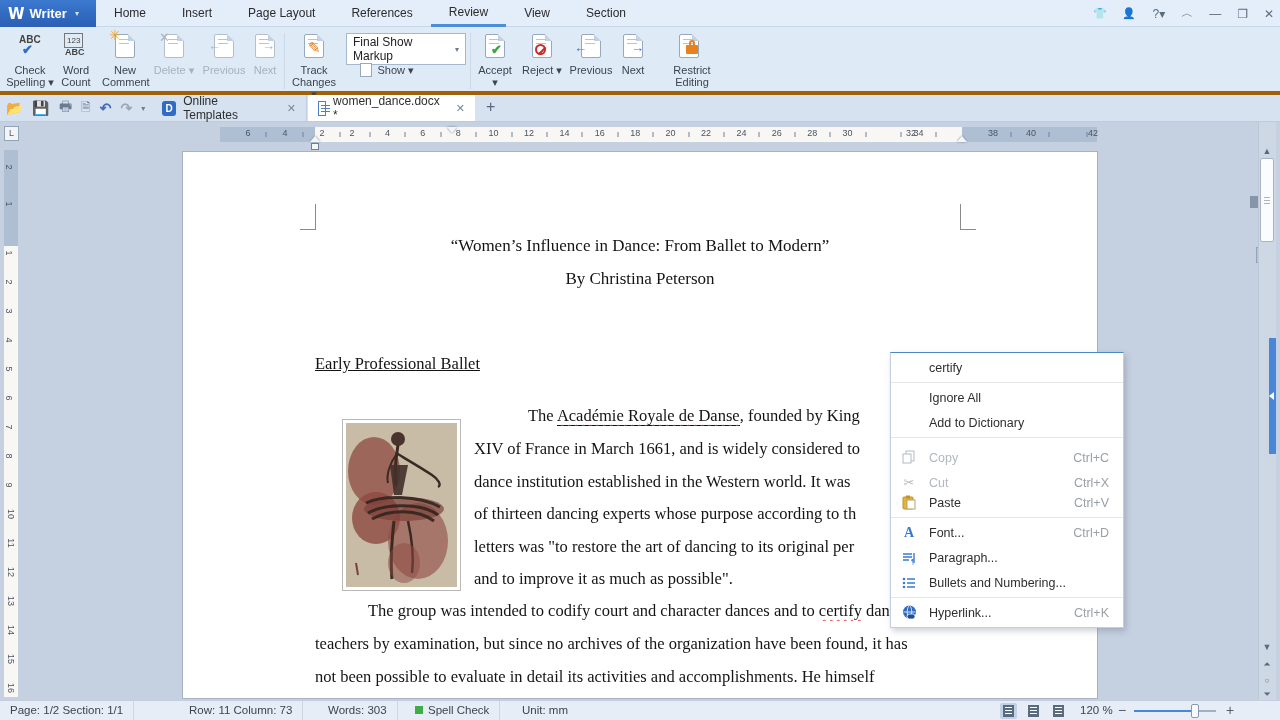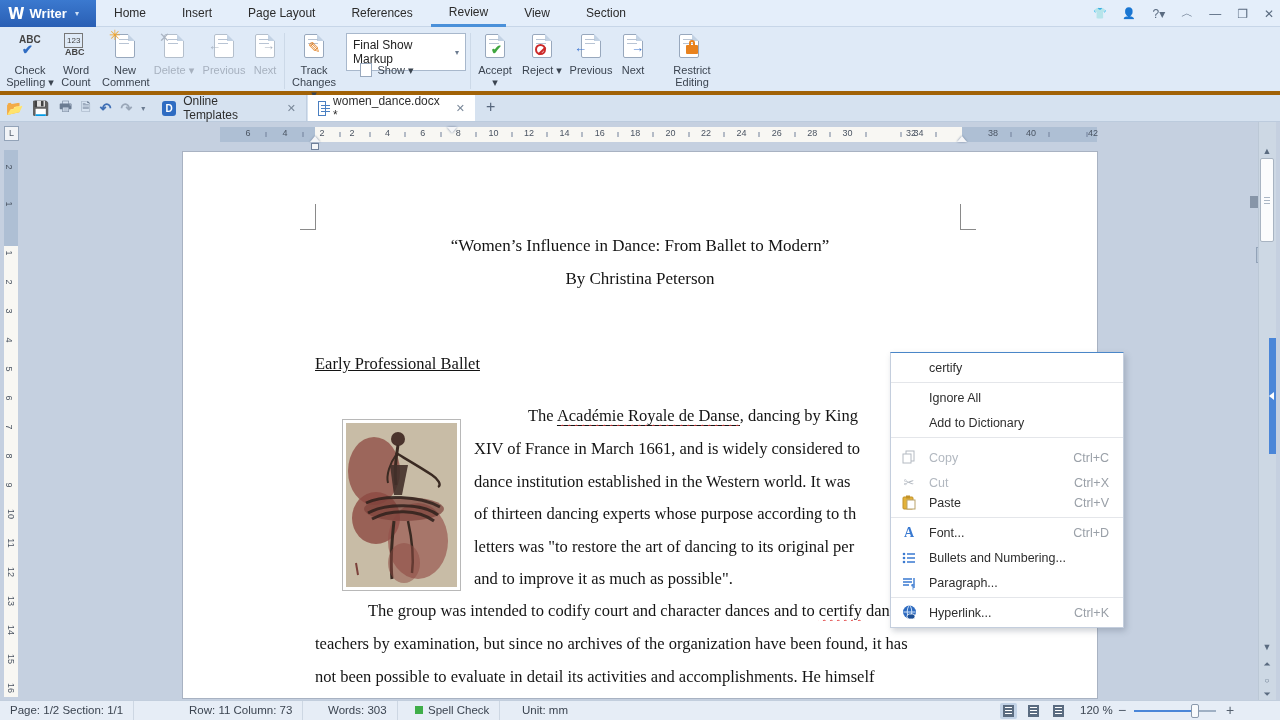--- a/index.html
+++ b/index.html
@@ -25,21 +25,21 @@
   .rbtn .ic { position:relative; margin:0 auto 3px auto; width:26px; height:28px; }
   .rbtn.disabled { color:#a7b1bf; }
   .docicon { position:absolute; left:3px; top:1px; width:20px; height:24px; background:#fff; border:1px solid #98a8bd; border-radius:2px; }
   .docicon::before { content:""; position:absolute; right:-1px; top:-1px; border-style:solid; border-width:0 7px 7px 0; border-color:transparent #dfeaf7 #c2d2e4 transparent; }
   .docicon .lines { position:absolute; left:3px; top:4px; width:10px; height:8px;
      background:linear-gradient(#b8c4d4 0 1px, transparent 1px 4px, #b8c4d4 4px 5px, transparent 5px 8px, #b8c4d4 8px 9px, transparent 9px); }
   .docicon.gray { border-color:#b4bfcc; }
   .glyph { position:absolute; font-size:13px; line-height:13px; }
   .caret-s { font-size:8px; color:#6b7b90; }
   .vsep { position:absolute; top:6px; width:1px; height:56px; background:#ccd9e8; }
-  .combo { position:absolute; background:#fff; border:1px solid #a8b8cc; height:38px; display:flex; align-items:center; padding:12px 6px; font-size:12px; color:#222; }
+  .combo { position:absolute; background:#fff; border:1px solid #a8b8cc; height:32px; display:flex; align-items:center; padding:12px 6px; font-size:12px; color:#222; }
   .combo .cbx { margin-left:auto; font-size:8px; color:#6b7b90; }
   .lockbody { position:absolute; left:7px; top:12px; width:12px; height:9px; background:#e8821e; border-radius:1px; }
   .lockarc { position:absolute; left:10px; top:7px; width:6px; height:6px; border:2px solid #e8821e; border-bottom:none; border-radius:4px 4px 0 0; }
   .noentry { position:absolute; width:11px; height:11px; border:2px solid #cc2a2a; border-radius:50%; }
   .noentry::before { content:""; position:absolute; left:0px; top:3.5px; width:10px; height:2px; background:#cc2a2a; transform:rotate(-45deg); }
 
   
   .tabrow { position:absolute; left:0; top:95px; width:1280px; height:27px; background:#d6e2f0; border-bottom:1px solid #bccbdd; }
   .qat { position:absolute; left:6px; top:0; height:26px; display:flex; align-items:center; gap:9px; font-size:14px; }
   .doctab { position:absolute; top:0; height:26px; display:flex; align-items:center; padding:0 10px; font-size:12px; color:#2e2e2e; }
@@ -393,21 +393,21 @@
         <path d="M50 32 C44 40 40 52 42 60" stroke="#3a2a22" stroke-width="2" fill="none"></path>
         <path d="M44 42 L62 42 L56 72 L48 72 Z" fill="#42302a" opacity="0.9"></path>
         <path d="M20 80 C36 72 72 72 94 84 M22 90 C40 80 76 80 92 92 M26 96 C44 86 72 86 88 98" stroke="#2f211c" stroke-width="3" fill="none" opacity="0.85"></path>
         <path d="M48 98 C46 116 44 136 46 156" stroke="#3a2a22" stroke-width="3" fill="none"></path>
         <path d="M62 98 C66 116 68 134 66 150" stroke="#3a2a22" stroke-width="2.5" fill="none"></path>
         <ellipse cx="58" cy="140" rx="16" ry="20" fill="#8d4a42" opacity="0.5"></ellipse>
         <path d="M10 140 L12 152" stroke="#7c413b" stroke-width="2"></path>
       </svg>
     </div>
 
-    <div class="p1line" style="top:254px;"><span style="display:inline-block;width:54px;"></span><span>The </span><span class="sp-solid">Académie Royale de Danse</span><span>, dancing by King</span></div>
+    <div class="p1line" style="top:254px;"><span style="display:inline-block;width:54px;"></span><span>The </span><span class="sp-solid">Académie Royale de Danse</span><span>, founded by King</span></div>
     <div id="p1rest">
         <div class="p1line" style="top: 287px;">XIV of France in March 1661, and is widely considered to</div>
         <div class="p1line" style="top: 319.6px;">dance institution established in the Western world. It was</div>
         <div class="p1line" style="top: 352.2px;">of thirteen dancing experts whose purpose according to th</div>
         <div class="p1line" style="top: 384.8px;">letters was "to restore the art of dancing to its original per</div>
         <div class="p1line" style="top: 417.4px;">and to improve it as much as possible".</div>
       </div>
 
     <div class="p2line" style="top:449px;"><span style="display:inline-block;width:53px;"></span><span>The group was intended to codify court and character dances and to </span><span class="sp-wavy">certify</span><span> dance</span></div>
     <div id="p2rest">
@@ -460,37 +460,37 @@
       <div class="menu-item">
         <span class="mi">
           <span style="color:#3a7ad1;font-weight:bold;font-size:14px;font-family:'Liberation Serif',serif;">A</span>
         </span>
         <span>Font...</span>
         <span class="shortcut">Ctrl+D</span>
       </div>
       <div class="menu-item">
         <span class="mi">
           <svg width="14" height="14" viewBox="0 0 14 14">
+            <path d="M1 3h9M1 6h9M1 9h6" stroke="#3a7ad1" stroke-width="1.4"></path>
+            <path d="M12 2v10" stroke="#3a7ad1" stroke-width="1.4"></path>
+            <text x="9" y="13" font-size="7" fill="#3a7ad1">¶</text>
+          </svg>
+        </span>
+        <span>Paragraph...</span>
+      </div>
+      <div class="menu-item">
+        <span class="mi">
+          <svg width="14" height="14" viewBox="0 0 14 14">
             <circle cx="2" cy="3" r="1.3" fill="#3a7ad1"></circle>
             <circle cx="2" cy="7" r="1.3" fill="#3a7ad1"></circle>
             <circle cx="2" cy="11" r="1.3" fill="#3a7ad1"></circle>
             <path d="M5 3h8M5 7h8M5 11h8" stroke="#3a7ad1" stroke-width="1.3"></path>
           </svg>
         </span>
         <span>Bullets and Numbering...</span>
-      </div>
-      <div class="menu-item">
-        <span class="mi">
-          <svg width="14" height="14" viewBox="0 0 14 14">
-            <path d="M1 3h9M1 6h9M1 9h6" stroke="#3a7ad1" stroke-width="1.4"></path>
-            <path d="M12 2v10" stroke="#3a7ad1" stroke-width="1.4"></path>
-            <text x="9" y="13" font-size="7" fill="#3a7ad1">¶</text>
-          </svg>
-        </span>
-        <span>Paragraph...</span>
       </div>
       <div class="menu-sep"></div>
       <div class="menu-item">
         <span class="mi">
           <svg width="15" height="15" viewBox="0 0 15 15">
             <circle cx="7.5" cy="7" r="6.5" fill="#2e6bc0"></circle>
             <path d="M1.5 7h12M7.5 0.5c3 2 3 11 0 13M7.5 0.5c-3 2-3 11 0 13" stroke="#cfe2f8" stroke-width="1" fill="none"></path>
             <rect x="5" y="9" width="8" height="5" rx="2.5" fill="#1d4f95" stroke="#fff" stroke-width="0.8"></rect>
           </svg>
         </span>

